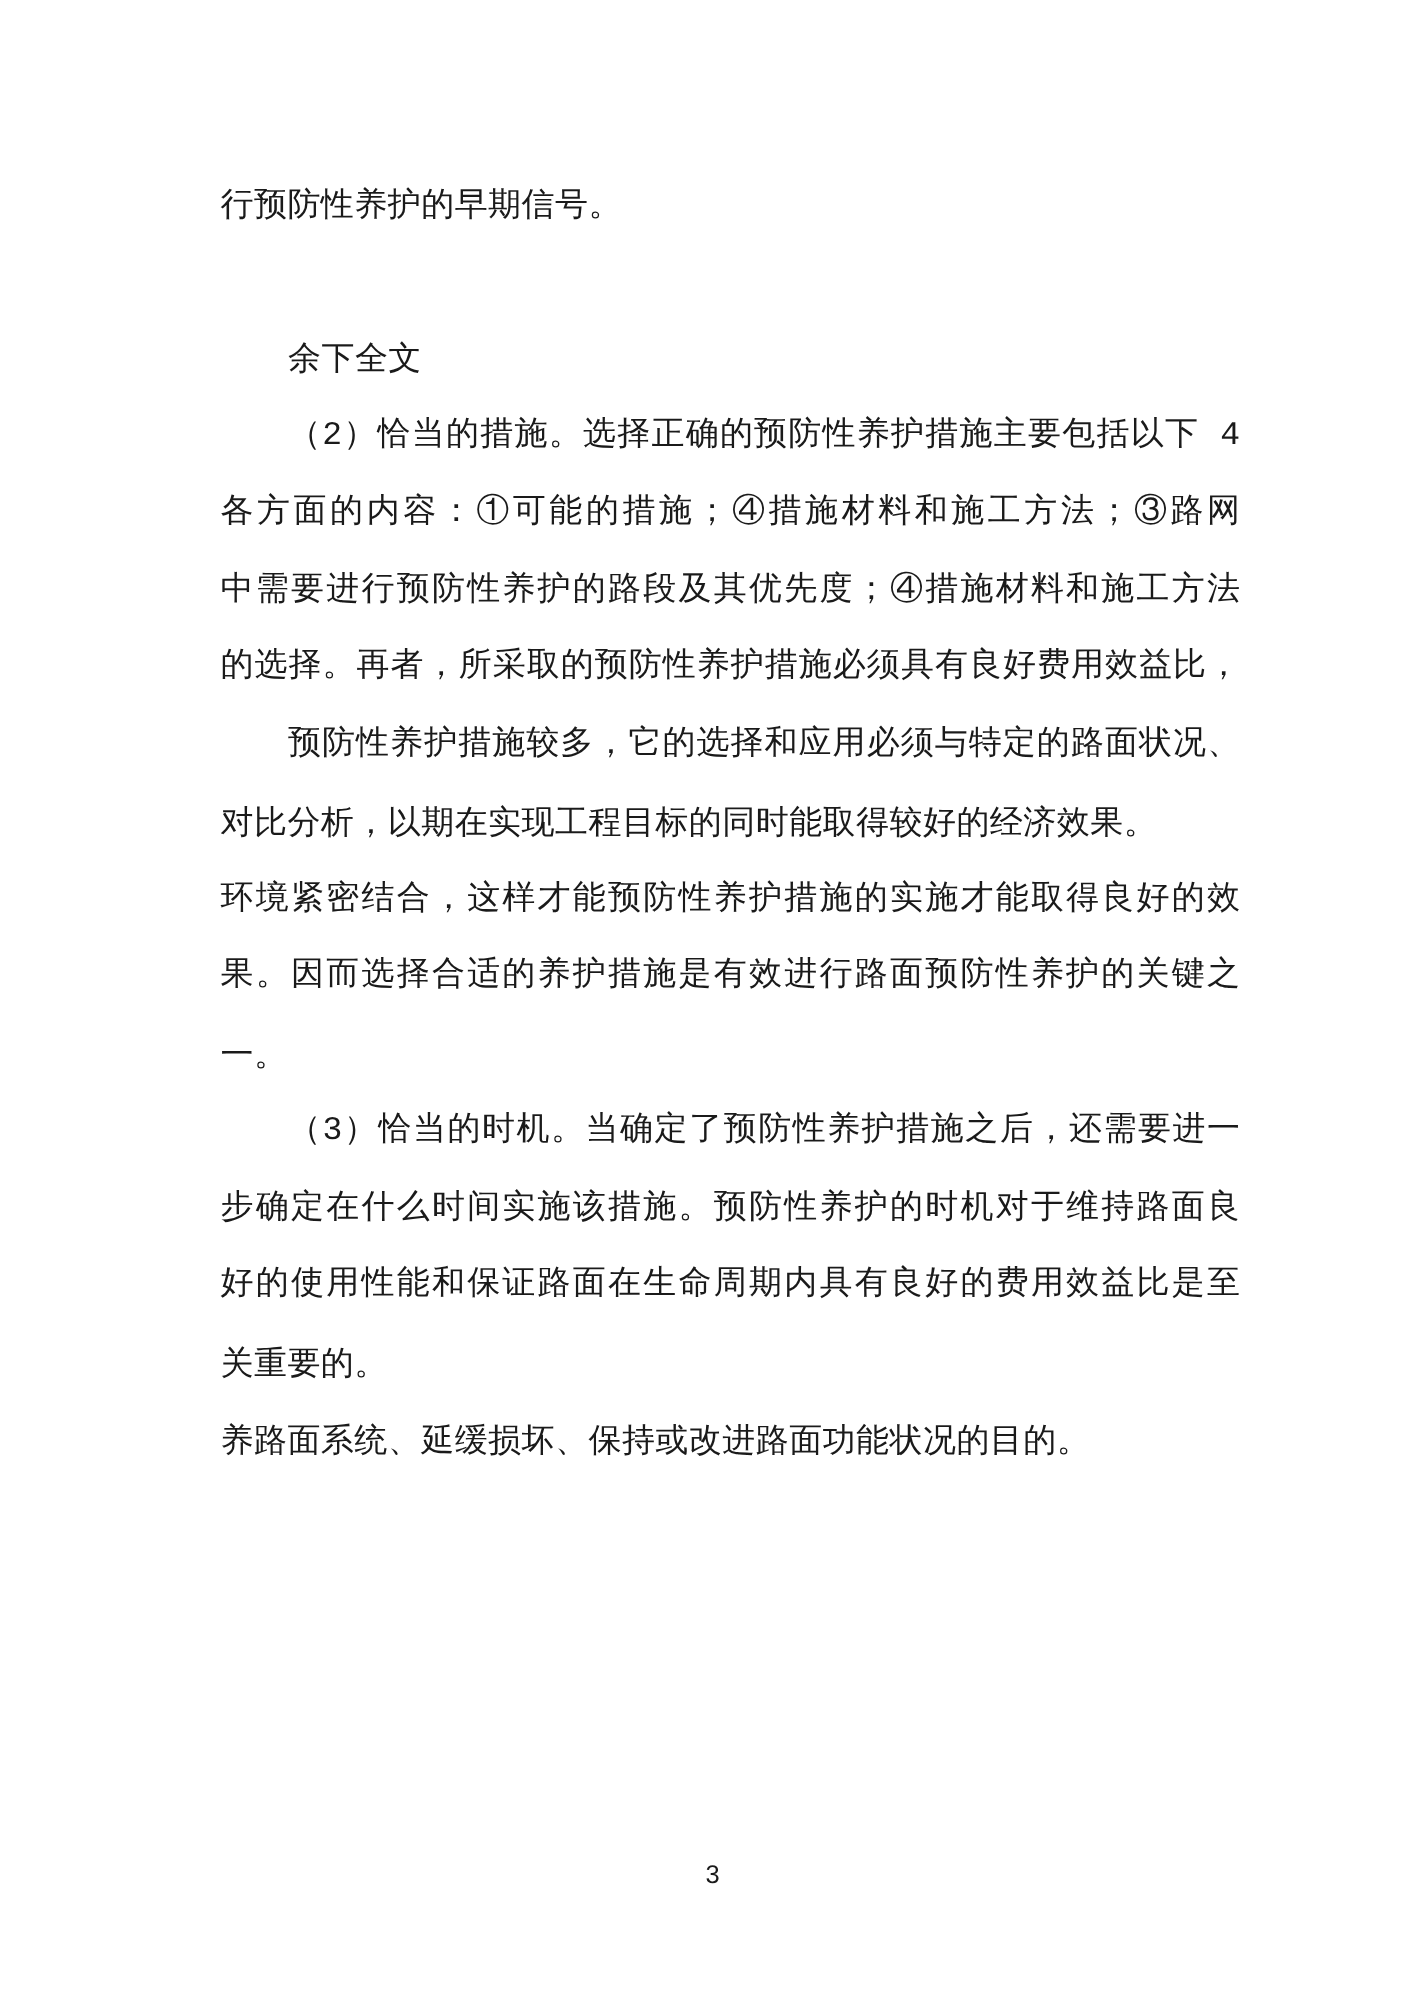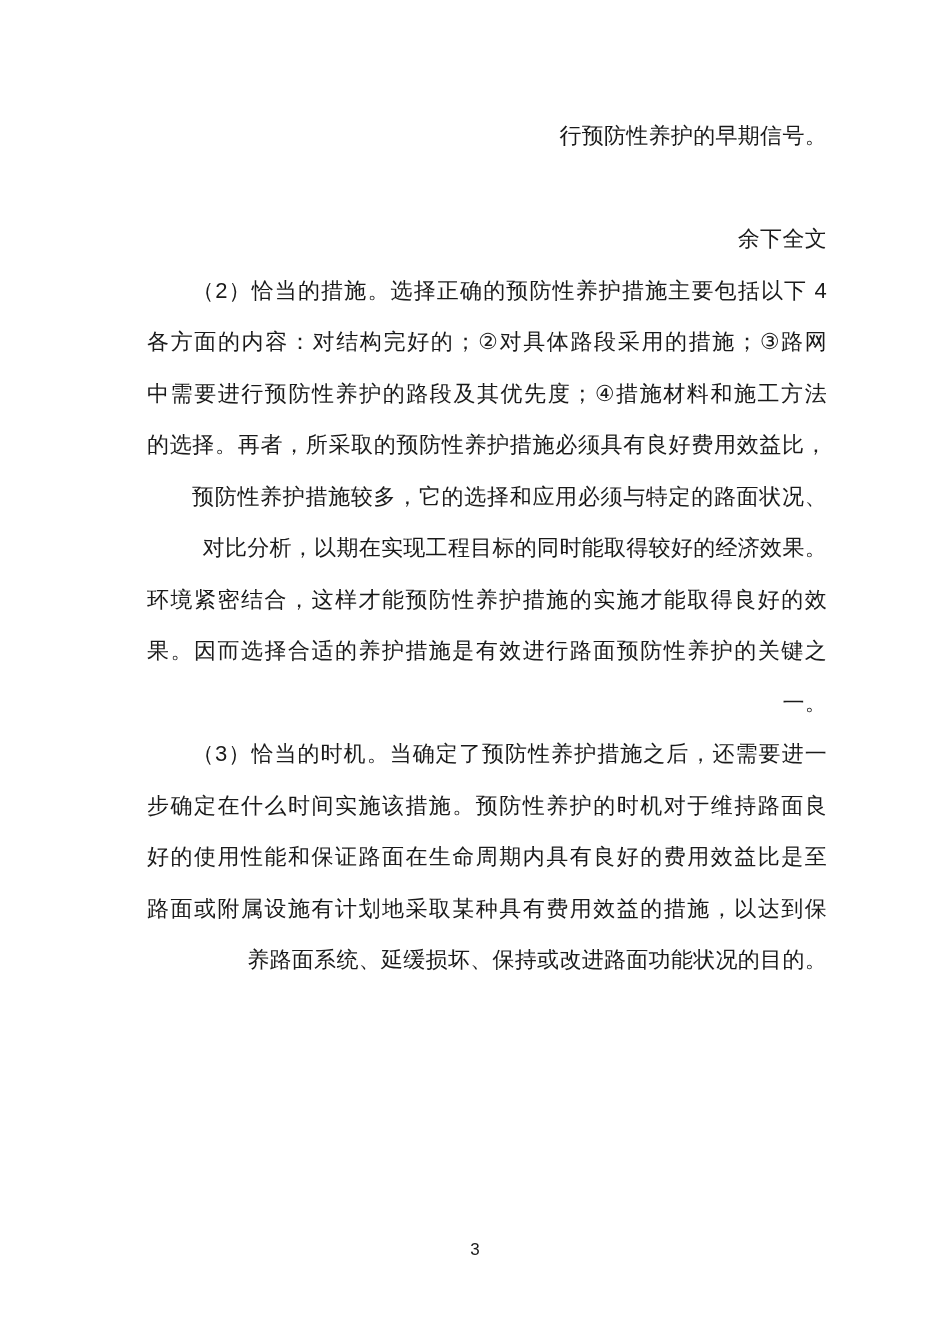--- a/index.html
+++ b/index.html
@@ -28,28 +28,28 @@
       top: 110px;
       width: 680px;
       color: #1a1a1a;
       font-size: 22px;
     }
     .line {
       height: 51.5px;
       line-height: 51.5px;
       white-space: normal;
       letter-spacing: 0.3px;
-      text-align: right;
     }
     .line.indent {
       padding-left: 45px;
     }
     .line.just {
       text-align: justify;
       text-align-last: justify;
+      font-family: Liberation Mono, monospace;
     }
     .page-number {
       position: absolute;
       left: 0;
       top: 1238px;
       width: 950px;
       text-align: center;
       font-size: 17px;
       line-height: 24px;
       color: #1a1a1a;
@@ -58,28 +58,28 @@
 </head>
 <body>
 
 <div class="doc-page">
   <div class="doc-body">
 
   <div class="line">行预防性养护的早期信号。</div>
       <div class="line"></div>
       <div class="line indent">余下全文</div>
       <div class="line just indent">（2）恰当的措施。选择正确的预防性养护措施主要包括以下 4</div>
-      <div class="line just">各方面的内容：对结构完好的；②对具体路段采用的措施；③路网</div>
+      <div class="line just">各方面的内容：①可能的措施；④措施材料和施工方法；③路网</div>
       <div class="line just">中需要进行预防性养护的路段及其优先度；④措施材料和施工方法</div>
       <div class="line just">的选择。再者，所采取的预防性养护措施必须具有良好费用效益比，</div>
       <div class="line just indent">预防性养护措施较多，它的选择和应用必须与特定的路面状况、</div>
       <div class="line">对比分析，以期在实现工程目标的同时能取得较好的经济效果。</div>
       <div class="line just">环境紧密结合，这样才能预防性养护措施的实施才能取得良好的效</div>
       <div class="line just">果。因而选择合适的养护措施是有效进行路面预防性养护的关键之</div>
       <div class="line">一。</div>
       <div class="line just indent">（3）恰当的时机。当确定了预防性养护措施之后，还需要进一</div>
       <div class="line just">步确定在什么时间实施该措施。预防性养护的时机对于维持路面良</div>
       <div class="line just">好的使用性能和保证路面在生命周期内具有良好的费用效益比是至</div>
-      <div class="line just">路面或附属设施有计划地采取某种具有费用效益的措施，以达到保</div>
+      <div class="line">关重要的。</div>
       <div class="line">养路面系统、延缓损坏、保持或改进路面功能状况的目的。</div>
     </div>
   <div class="page-number">3</div>
 </div>
 
 </body></html>

